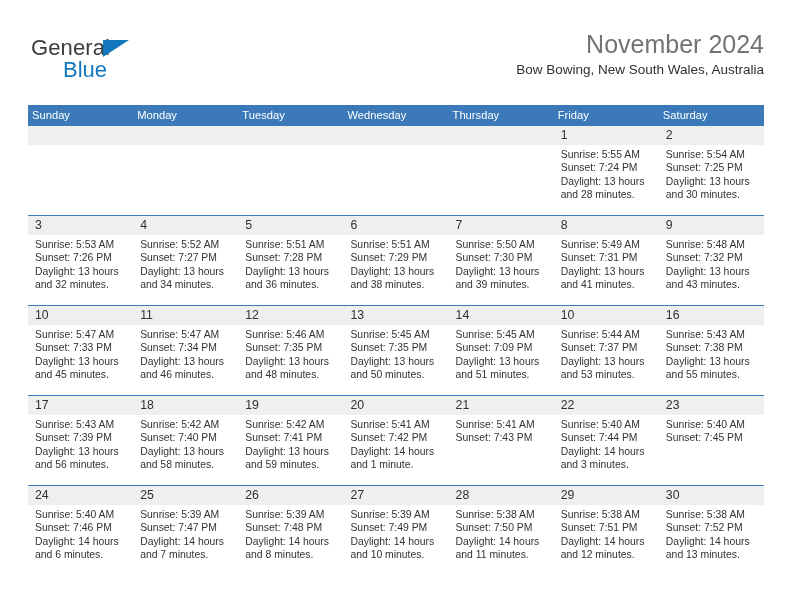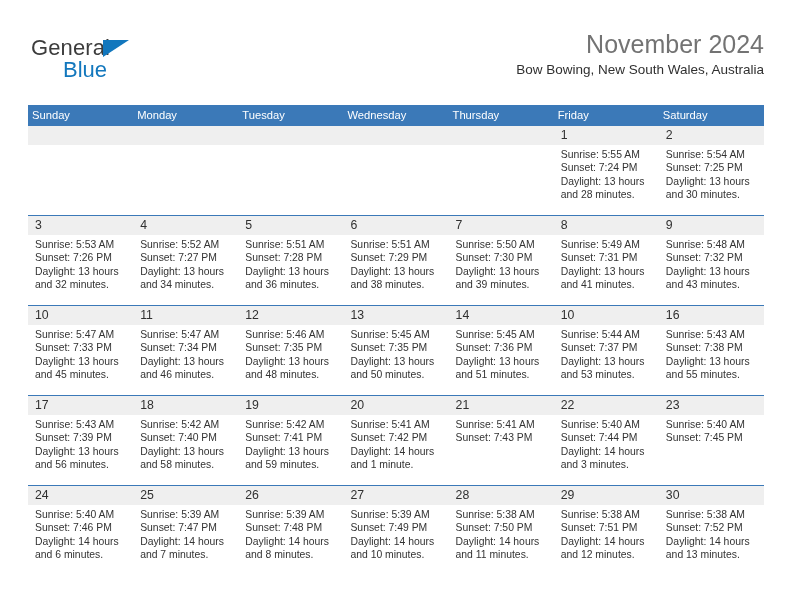--- a/index.html
+++ b/index.html
@@ -307,21 +307,21 @@
           <div class="info">
             <div>Sunrise: 5:45 AM</div>
             <div>Sunset: 7:35 PM</div>
             <div class="wrap">Daylight: 13 hours and 50 minutes.</div>
           </div>
         </div>
         <div class="cell">
           <div class="daynum">14</div>
           <div class="info">
             <div>Sunrise: 5:45 AM</div>
-            <div>Sunset: 7:36 PM</div>
+            <div>Sunset: 7:09 PM</div>
             <div class="wrap">Daylight: 13 hours and 51 minutes.</div>
           </div>
         </div>
         <div class="cell">
           <div class="daynum">10</div>
           <div class="info">
             <div>Sunrise: 5:44 AM</div>
             <div>Sunset: 7:37 PM</div>
             <div class="wrap">Daylight: 13 hours and 53 minutes.</div>
           </div>

